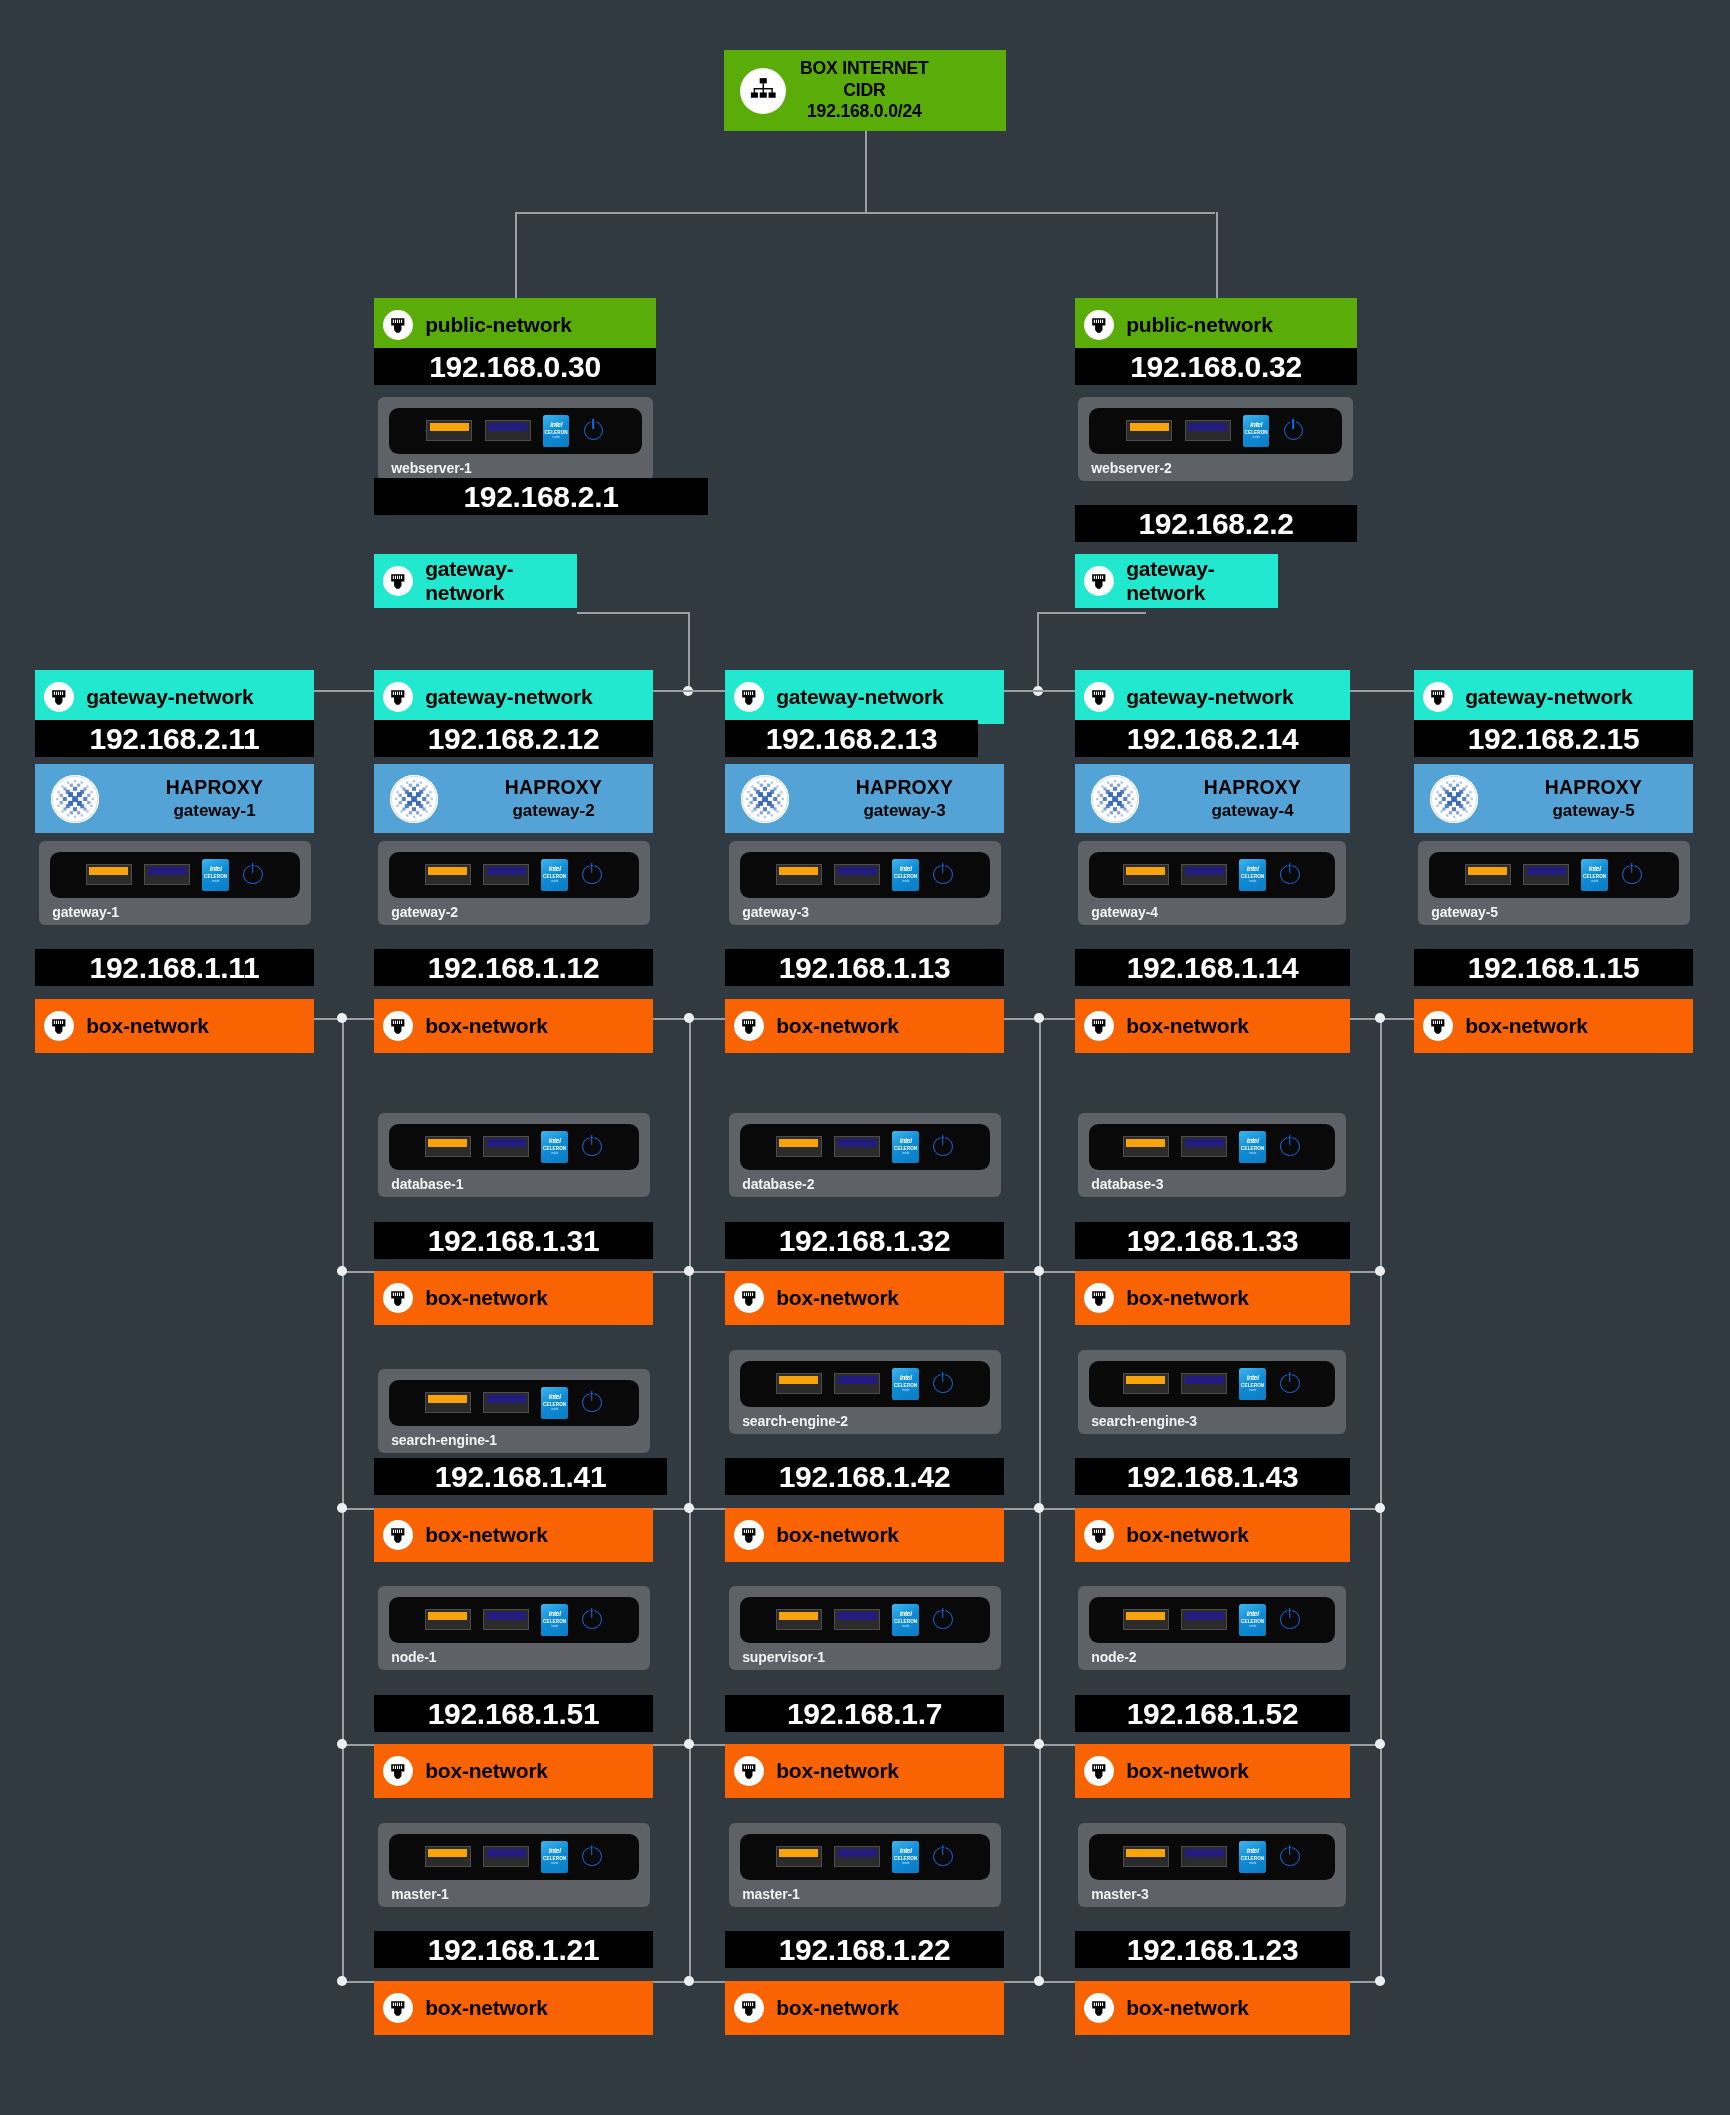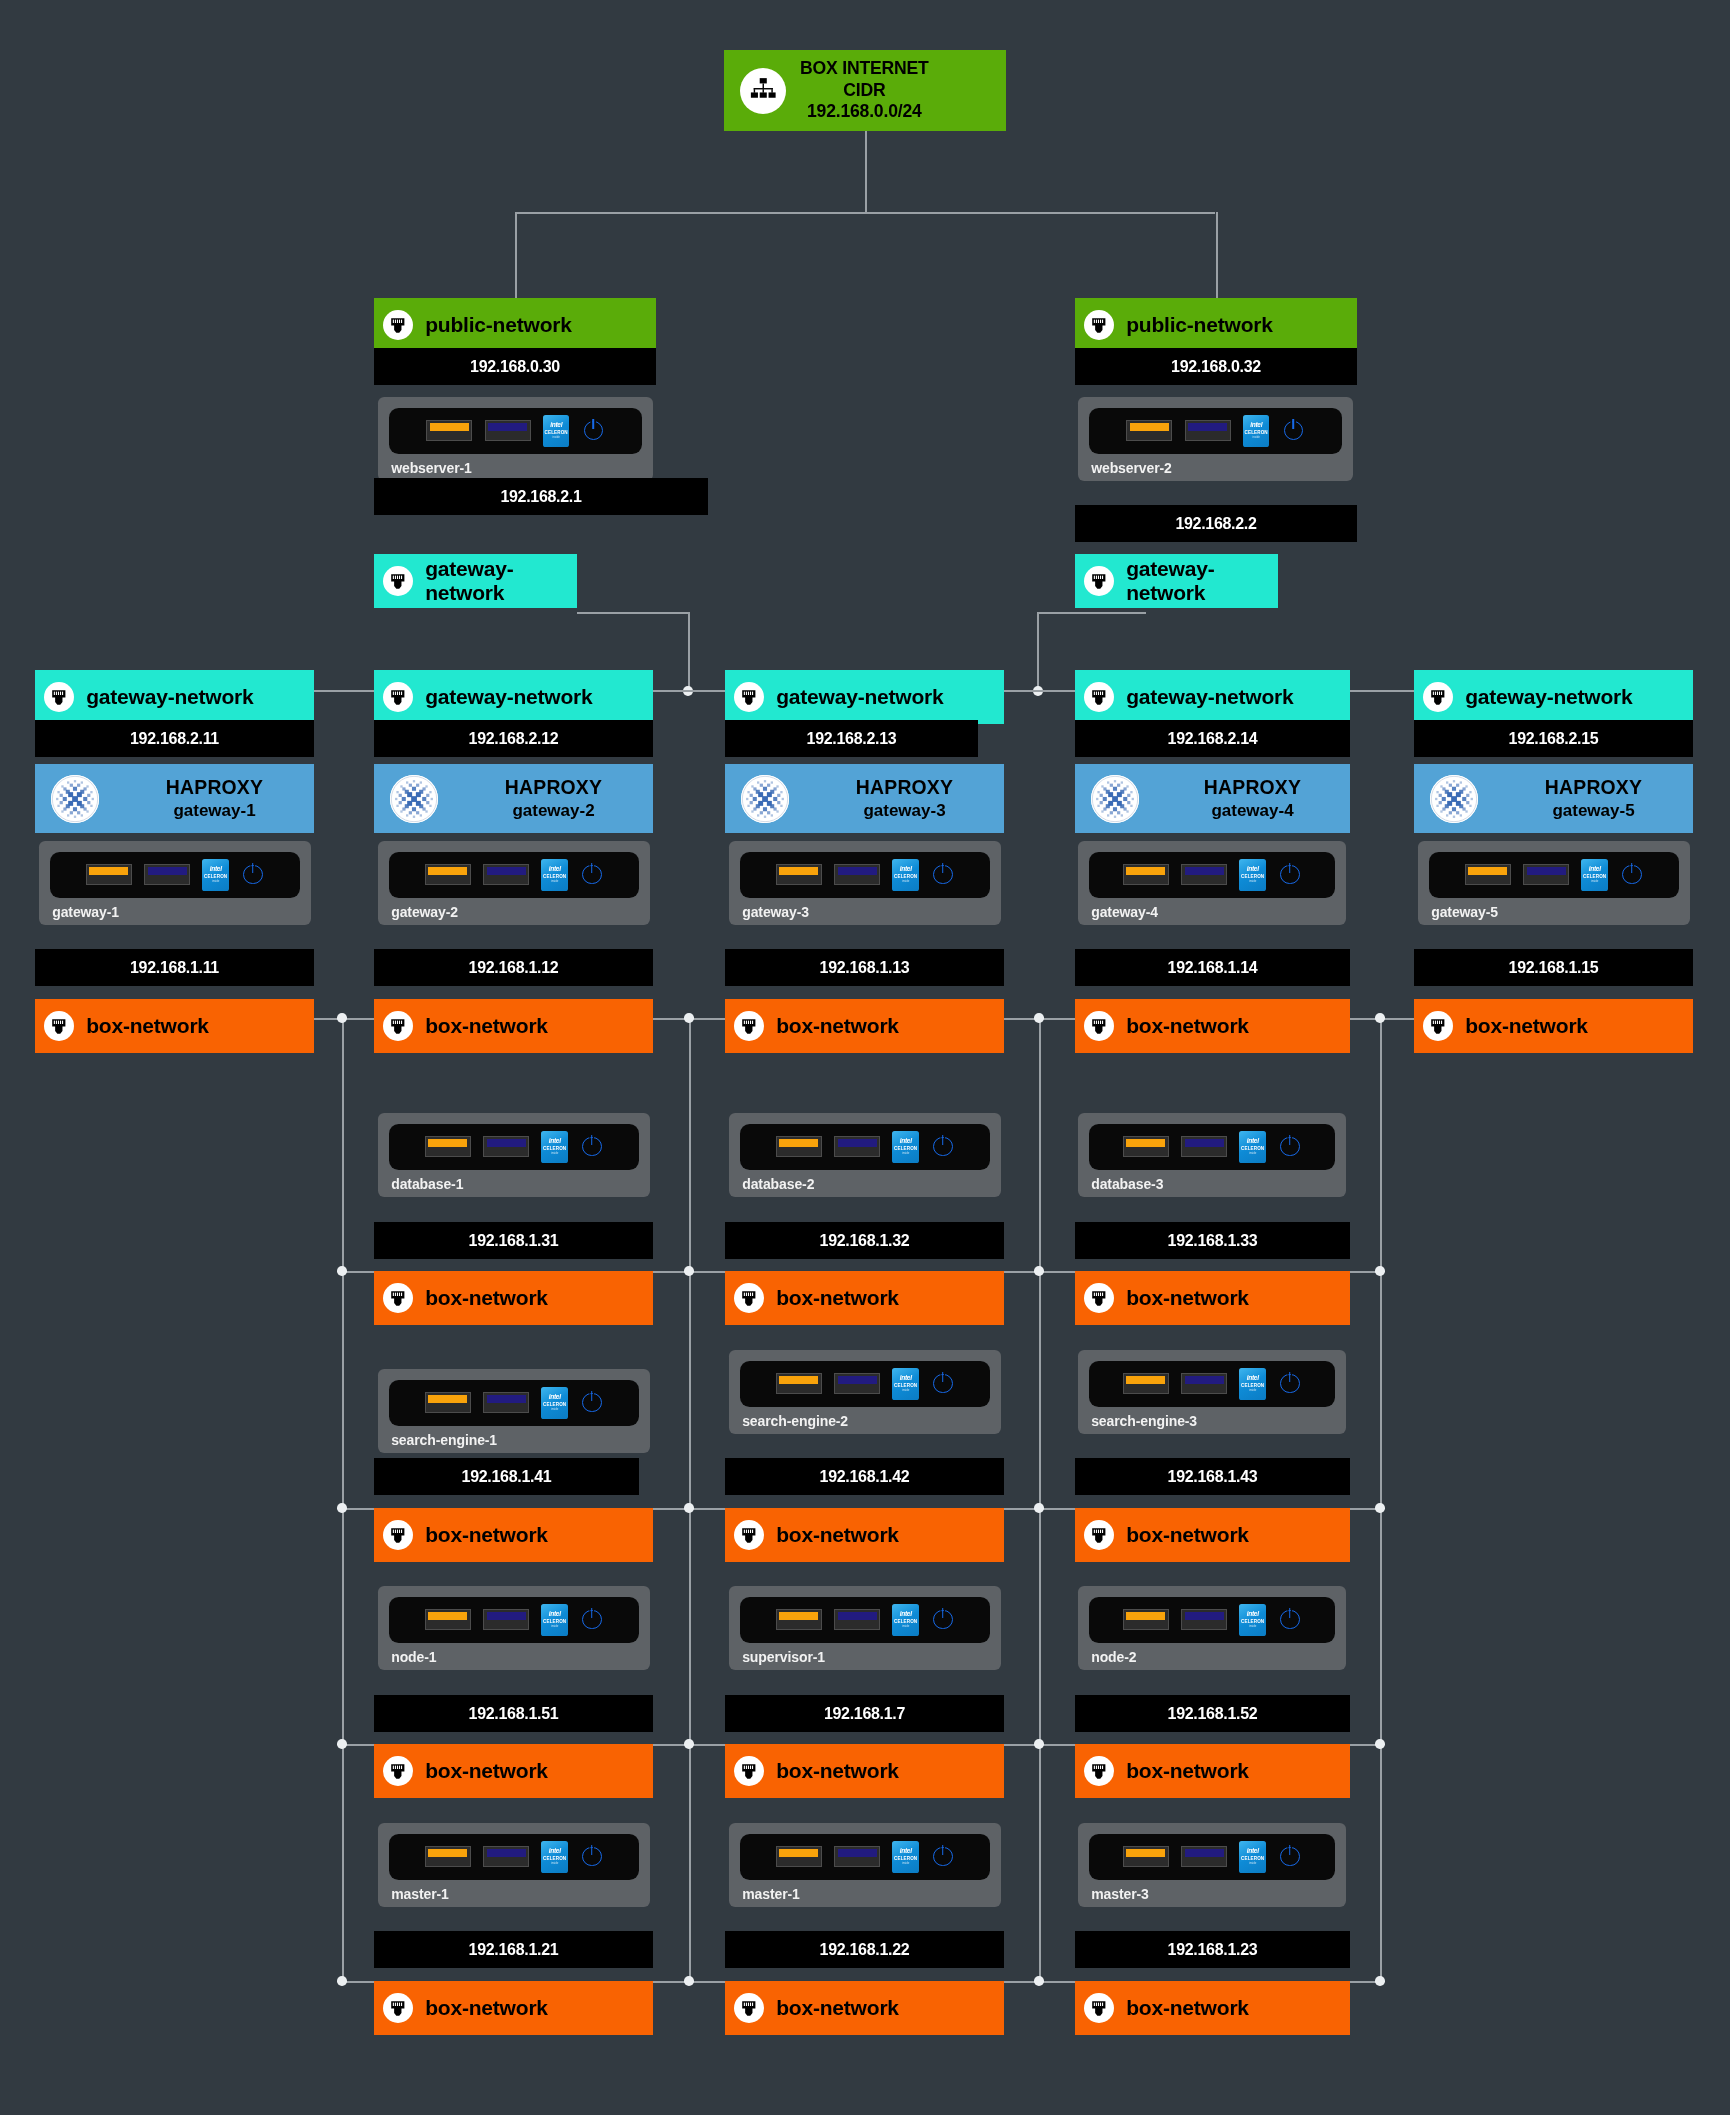--- a/index.html
+++ b/index.html
@@ -23,21 +23,21 @@
   }
   .netchip .lbl { margin-left: 12.4px; }
   .netchip.green  { background: #5aac09; }
   .netchip.cyan   { background: #22e8d0; }
   .netchip.orange { background: #f96302; }
 
   
   .ipbar {
     background: #000; color: #fff;
     height: 37px; display: flex; align-items: center; justify-content: center;
-    font-weight: 700; font-size: 16px; letter-spacing: -0.3px;
+    font-weight: 700; font-size: 30px; letter-spacing: -0.3px;
   }
 
   
   .rootnode {
     background: #5aac09; color: #000;
     display: flex; align-items: center; padding-left: 16px;
     height: 81px;
   }
   .rootnode .rtxt {
     margin-left: 14px; font-weight: 800; font-size: 17.6px;
@@ -1029,21 +1029,21 @@
               <span class="c2">CELERON</span>
               <span class="c3">inside</span>
             </span>
             <span class="pwrwrap">
               <span class="pwr"></span>
             </span>
           </div>
           <div class="srvname">search-engine-1</div>
         </div>
       </div>
-      <div class="abs" style="left: 374px; top: 1458px; width: 265px;">
+      <div class="abs" style="left: 374px; top: 1458px; width: 293px;">
         <div class="ipbar">192.168.1.41</div>
       </div>
       <div class="abs" style="left: 374px; top: 1508px; width: 279px;">
         <div class="netchip orange">
           <span class="iconcirc">
             <svg width="17.6" height="15" viewBox="0 0 24 20">
               <path d="M3 0 h18 v10 l-4 0 v6 l-3 4 h-4 l-3 -4 v-6 l-4 0 z" fill="#000"></path>
               <g fill="#fff">
                 <rect x="5.2" y="2" width="1.5" height="4.6"></rect>
                 <rect x="8" y="2" width="1.5" height="4.6"></rect>

